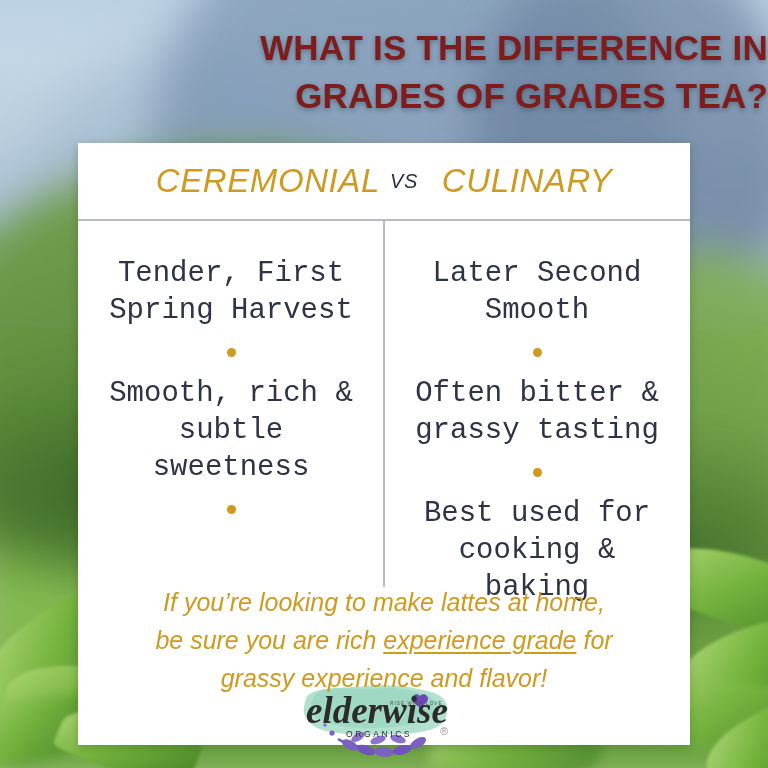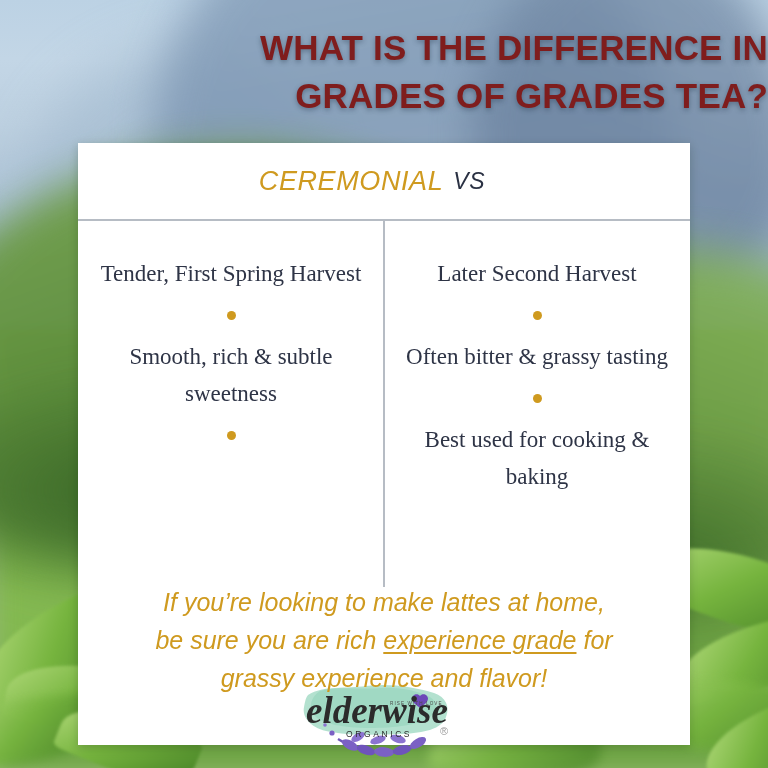--- a/index.html
+++ b/index.html
@@ -156,26 +156,26 @@
     height: 76px;
     border-bottom: 2px solid #b6bcc4;
     display: flex;
     align-items: center;
     justify-content: center;
   }
   .hdr-text {
     font-family: "Liberation Sans", sans-serif;
     font-style: italic;
     font-weight: normal;
-    font-size: 27px;
+    font-size: 33px;
     letter-spacing: .6px;
     white-space: nowrap;
   }
   .hdr-gold { color: #cf9a1f; }
-  .hdr-vs   { color: #2a3143; font-size: 23px; padding: 0 6px 0 10px; }
+  .hdr-vs   { color: #2a3143; font-size: 20px; padding: 0 6px 0 10px; }
   .hdr-sp   { display: inline-block; width: 18px; }
 
   .card-body {
     position: relative;
     height: 526px;
   }
   .vdiv {
     position: absolute;
     left: 305px; top: 0;
     width: 2px; height: 366px;
@@ -192,22 +192,22 @@
     padding-top: 34px;
     box-sizing: border-box;
   }
   .col-items {
     display: flex;
     flex-direction: column;
     align-items: center;
   }
   .item {
     color: #2e3446;
-    font-family: Liberation Serif, serif;
-    font-size: 23px;
+    font-family: Liberation Mono, monospace;
+    font-size: 29px;
     line-height: 37px;
     text-align: center;
     width: 268px;
   }
   .dot {
     width: 9px; height: 9px;
     border-radius: 50%;
     background: #cf9a1f;
     margin: 19px 0 18px 0;
   }
@@ -269,40 +269,41 @@
     <span class="line">WHAT IS THE DIFFERENCE IN</span>
     <span class="line">GRADES OF GRADES TEA?</span>
   </div>
 
   <div class="card">
 
     <div class="card-header">
       <span class="hdr-text hdr-gold">CEREMONIAL</span>
       <span class="hdr-text hdr-vs">VS</span>
       <span class="hdr-sp"></span>
+      <span class="hdr-text hdr-gold">CULINARY</span>
     </div>
 
     <div class="card-body">
 
       <div class="vdiv"></div>
 
       <div class="cols">
 
         <div class="col col-left">
           <div class="col-items">
             <div class="item">Tender, First Spring Harvest</div>
             <div class="dot"></div>
             <div class="item">Smooth, rich &amp; subtle sweetness</div>
             <div class="dot"></div>
           </div>
         </div>
 
         <div class="col col-right">
           <div class="col-items">
-            <div class="item">Later Second Harvest</div>
+            <div class="item">Later Second Smooth</div>
             <div class="dot"></div>
             <div class="item">Often bitter &amp; grassy tasting</div>
             <div class="dot"></div>
             <div class="item">Best used for cooking &amp; baking</div>
           </div>
         </div>
 
       </div>
 
       <div class="logo">

